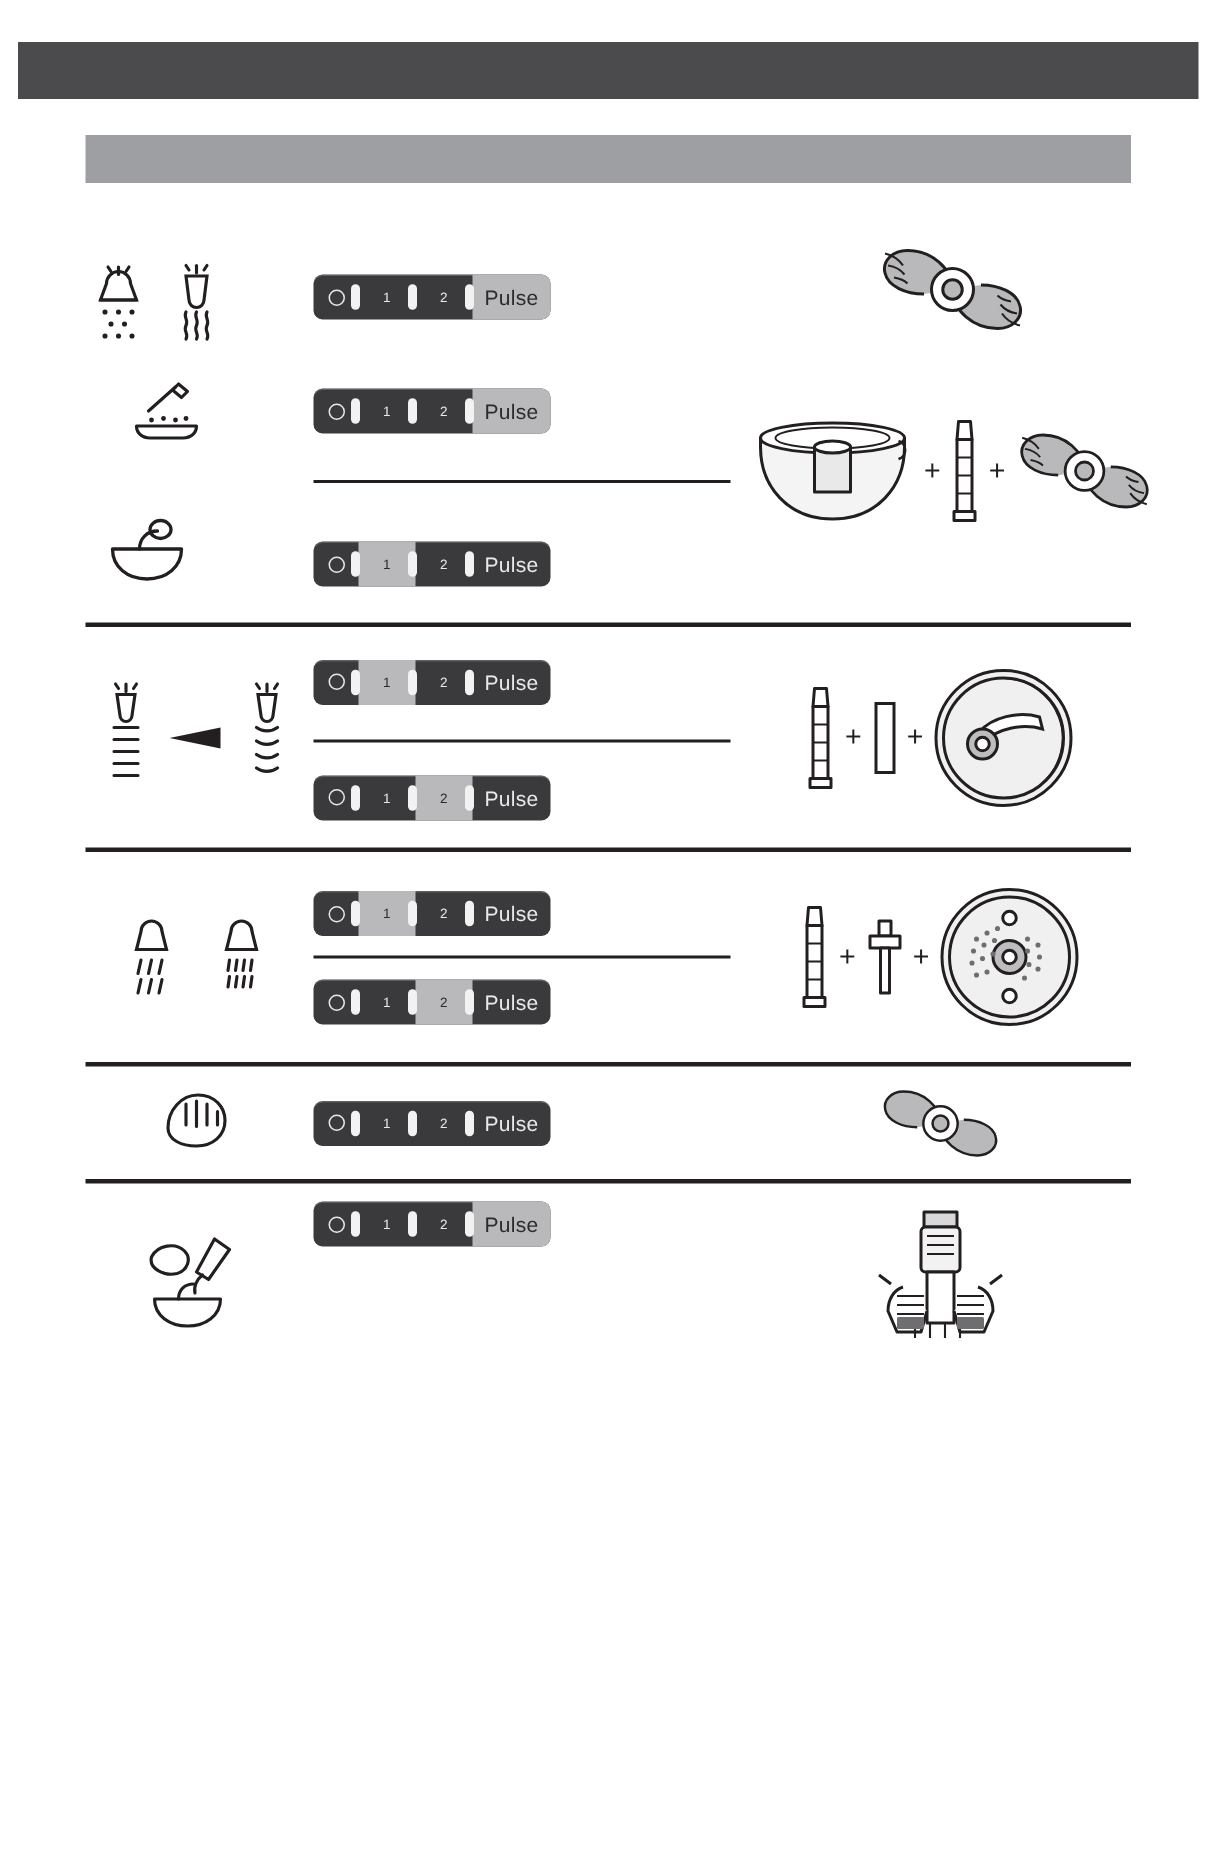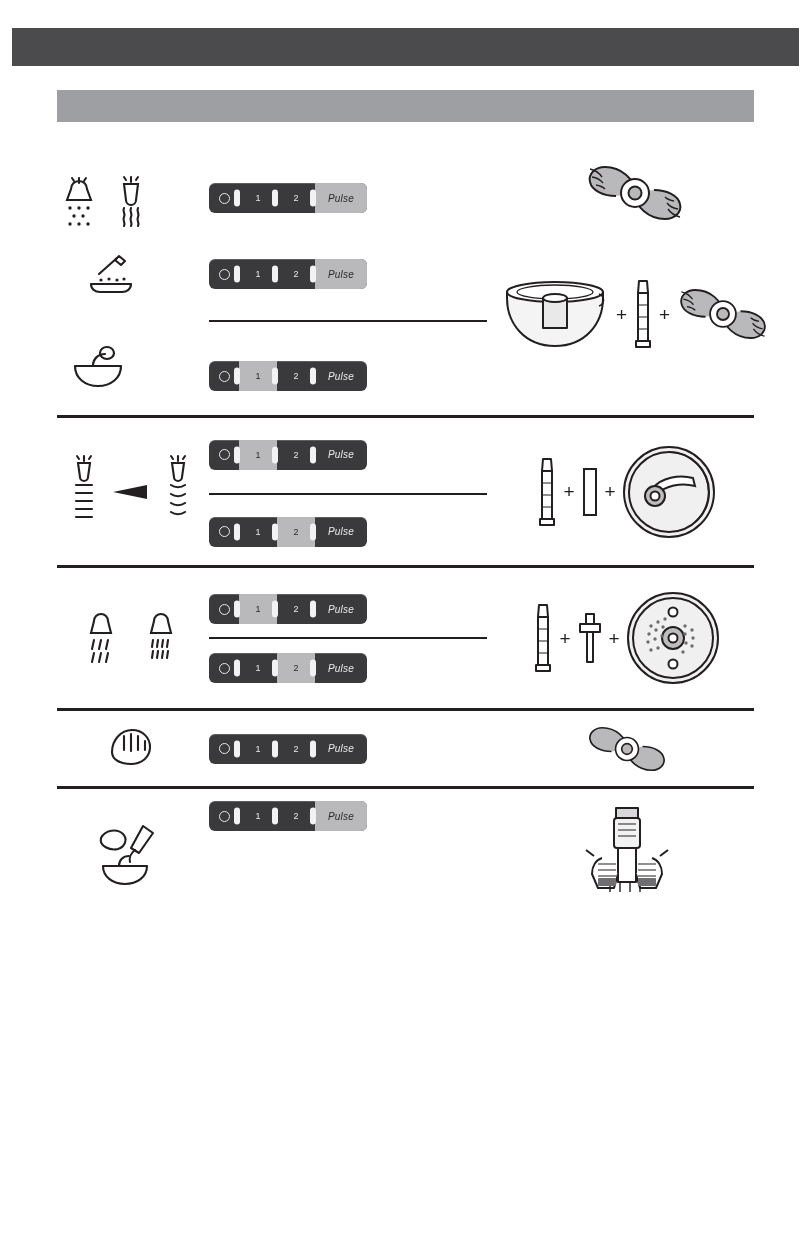--- a/index.html
+++ b/index.html
@@ -101,21 +101,21 @@
     display: flex;
     align-items: center;
     justify-content: center;
     color: #e9e9ea;
     font-size: 9px;
     letter-spacing: .2px;
   }
   .seg.off   { flex: 0 0 30px; }
   .seg.one   { flex: 0 0 38px; }
   .seg.two   { flex: 0 0 38px; }
-  .seg.pulse { flex: 1 1 auto; font-size: 10px; font-style: italic; }
+  .seg.pulse { flex: 1 1 auto; font-size: 14px; }
 
   .speedbar .o-ring {
     width: 9px;
     height: 9px;
     border-radius: 50%;
     border: 1.6px solid #e9e9ea;
     display: block;
   }
   
   .lozenge {

